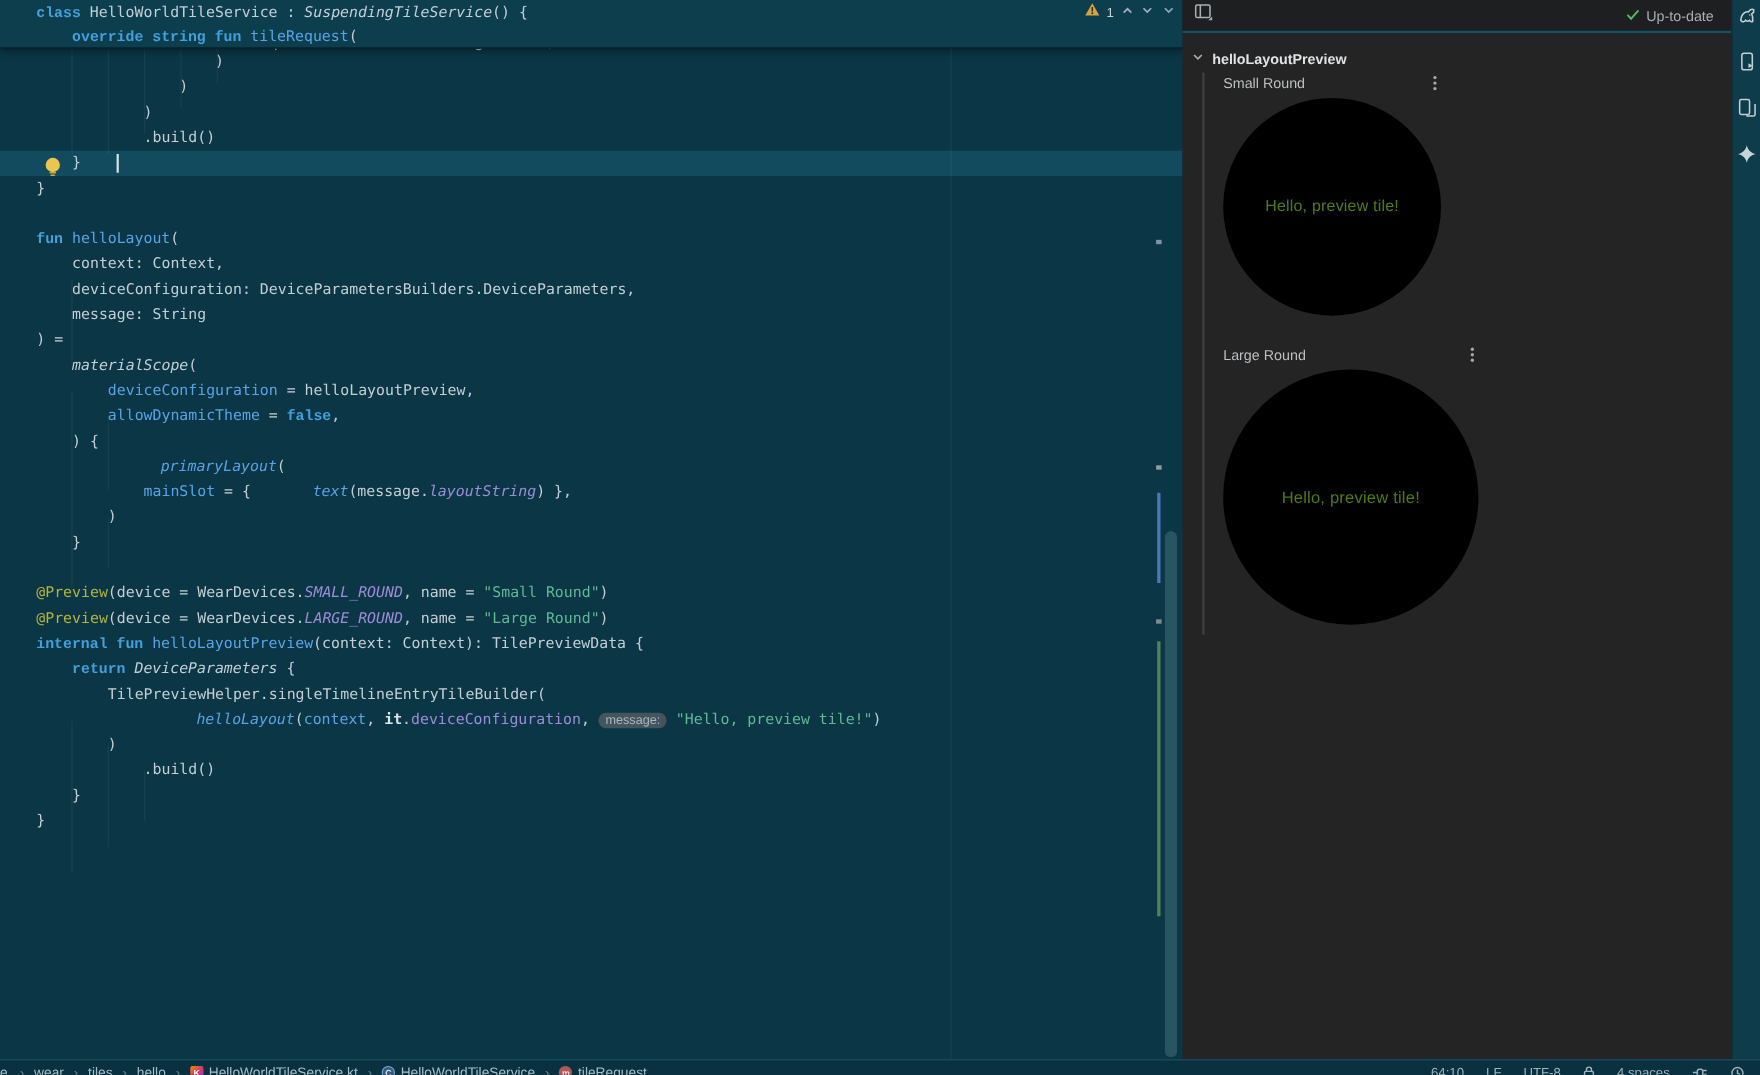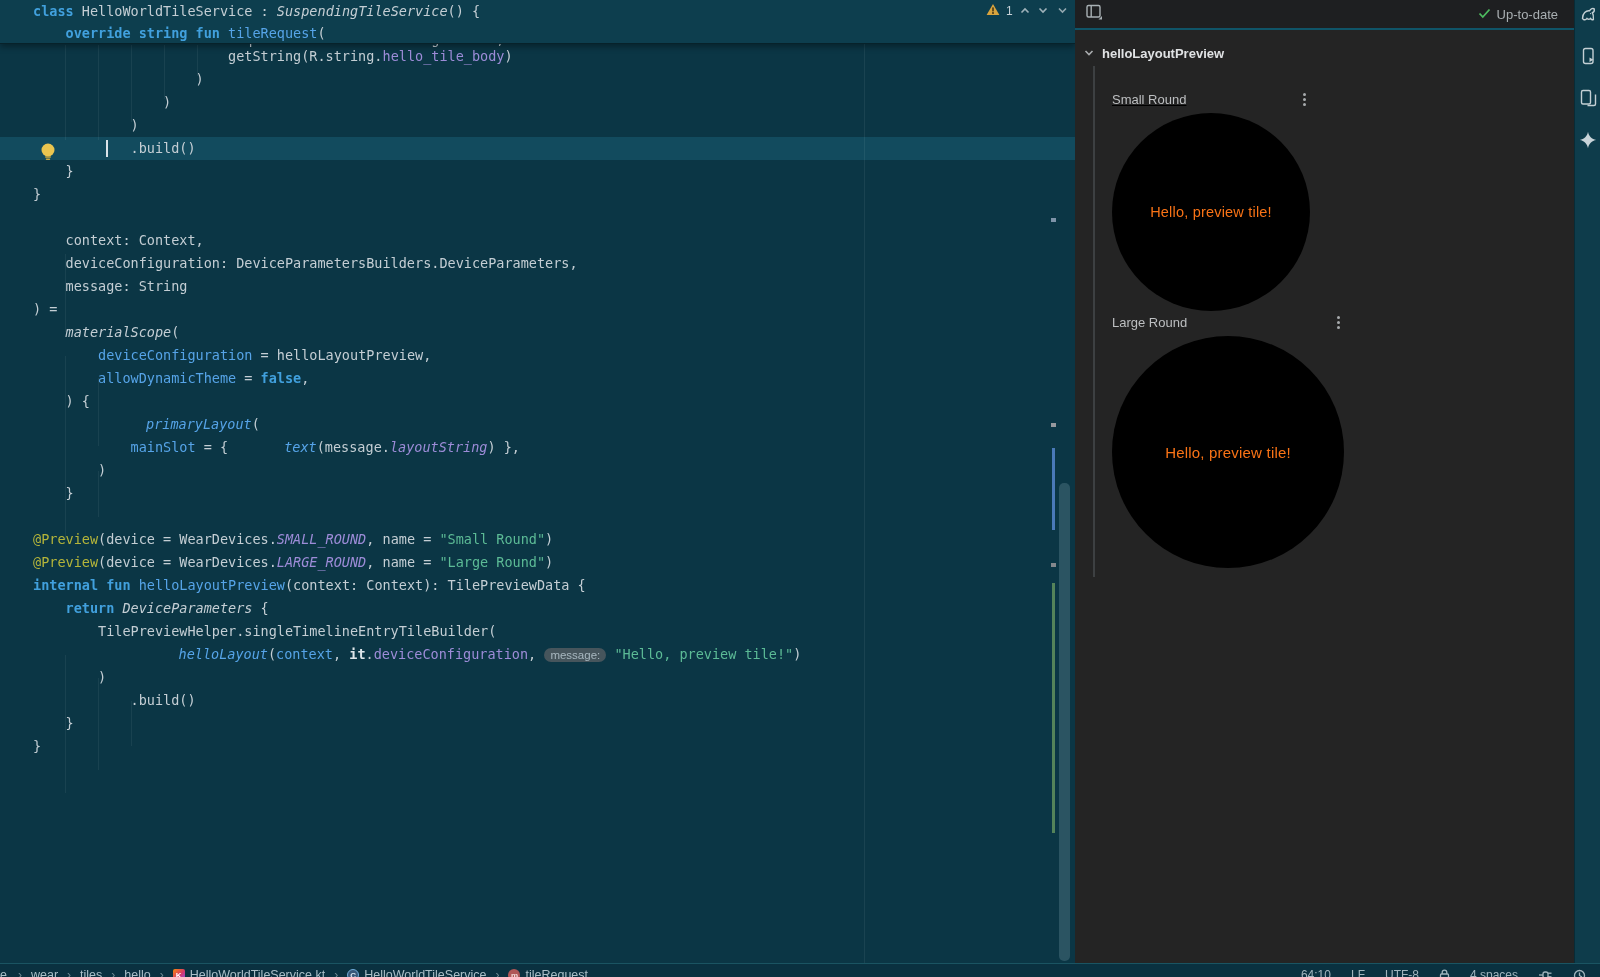--- a/index.html
+++ b/index.html
@@ -8,21 +8,21 @@
 
   
   .editor { position:absolute; left:0; top:0; width:1075px; height:963px; background:#0B3645; overflow:hidden; }
   .caret-line { position:absolute; left:0; top:137px; width:1075px; height:23px; background:#124B5E; }
   .margin-guide { position:absolute; left:864px; top:0; width:1px; height:963px; background:rgba(210,225,232,0.08); }
   .indent-guide { position:absolute; width:1px; background:rgba(210,225,232,0.07); }
 
   #code-lines { position:absolute; left:0; top:45px; right:0; }
   .code-line { height:23px; line-height:23px; padding-left:33px; white-space:pre;
                font-family:"DejaVu Sans Mono",monospace; font-size:13.5px; color:#C4CED4; }
-  .t-kw  { color:#41A0DD; font-weight:bold; }
+  .t-kw  { color:#41A0DD; font-weight:bold;font-family:Liberation Mono, monospace; }
   .t-fn  { color:#56A4E8; }
   .t-fni { color:#56A4E8; font-style:italic;margin-left:48px; }
   .t-nam { color:#56A4E8; }
   .t-typ { font-style:italic;margin-top:13px; }
   .t-con { color:#9D8CD8; }
   .t-coni{ color:#9D8CD8; font-style:italic; }
   .t-str { color:#5CBB96; }
   .t-ann { color:#B5B53A; }
   .t-it  { color:#DDE5E9; font-weight:bold; }
   .t-inlay { background:#46555C; color:#A8B8C0; border-radius:7px; padding:1px 6px;
@@ -51,30 +51,30 @@
   .panel { position:absolute; left:1075px; top:0; width:506px; height:963px; background:#242424;padding-left:23px; }
   .panel-toolbar { position:absolute; left:0; top:0; width:499px; height:30px; background:#1E1F21;
                    border-bottom:2px solid #0F5468; display:flex; align-items:center; justify-content:space-between;
                    padding:0 16px 0 10px; }
   .sync-status { display:flex; align-items:center; gap:6px; color:#A9AFB2; font-size:13px; }
   .section-header { position:absolute; left:8px; top:44px; display:flex; align-items:center; gap:7px; }
   .section-header .title { color:#E0E2E4; font-size:13px; font-weight:bold; }
   .panel-vline { position:absolute; left:18px; top:66px; width:2px; height:511px; background:#3D4042; }
 
   .preview-card { position:absolute; }
-  .card-small { left:37px; top:86px; width:198px;text-decoration:underline; }
+  .card-small { left:37px; top:62px; width:198px; }
   .card-large { left:37px; top:309px; width:232px; }
   .card-head { display:flex; align-items:center; justify-content:space-between; height:27px; }
   .card-label { color:#BDBFC1; font-size:13px; }
   .kebab { display:flex; flex-direction:column; gap:2px; padding:3px 4px; cursor:pointer; }
   .kebab i { display:block; width:3px; height:3px; border-radius:50%; background:#A7AAAC; }
   .tile-circle { border-radius:50%; background:#000; display:flex; align-items:center; justify-content:center; }
   .card-small .tile-circle { width:198px; height:198px; }
   .card-large .tile-circle { width:232px; height:232px; }
-  .tile-text { color:#f97316; font-size:14.5px; letter-spacing:0.2px; }
+  .tile-text { color:#4d7c0f; font-size:14.5px; letter-spacing:0.2px; }
 
   
   .tool-stripe { position:absolute; left:1574px; top:0; width:26px; height:963px; background:#0E3C4B;
                  border-left:1px solid #082B36; display:flex; flex-direction:column; align-items:center;
                  padding-top:3px; gap:20px; }
   .stripe-btn { width:22px; height:22px; display:flex; align-items:center; justify-content:center; cursor:pointer; }
 
   
   .statusbar { position:absolute; left:0; top:963px; width:1600px; height:28px; background:#0A3140;
                border-top:1px solid #1A5462; }
@@ -108,28 +108,28 @@
     <div class="indent-guide" style="left:196.5px;top:45px;height:31px"></div>
     <div class="indent-guide" style="left:64.5px;top:254px;height:78px"></div>
     <div class="indent-guide" style="left:64.5px;top:356px;height:184px"></div>
     <div class="indent-guide" style="left:97.5px;top:378px;height:68px"></div>
     <div class="indent-guide" style="left:97.5px;top:471px;height:46px"></div>
     <div class="indent-guide" style="left:64.5px;top:655px;height:138px"></div>
     <div class="indent-guide" style="left:97.5px;top:678px;height:92px"></div>
     <div class="indent-guide" style="left:130.5px;top:701px;height:45px"></div>
 
     <div id="code-lines">
-        <div class="code-line"><span class="t-txt">                        getString(R.string.</span><span class="t-con">hello_tile_body</span><span class="t-txt">)</span></div>
         <div class="code-line"><span class="t-txt">                    )</span></div>
         <div class="code-line"><span class="t-txt">                )</span></div>
         <div class="code-line"><span class="t-txt">            )</span></div>
         <div class="code-line"><span class="t-txt">            .build()</span></div>
         <div class="code-line"><span class="t-txt">    }</span></div>
         <div class="code-line"><span class="t-txt">}</span></div>
         <div class="code-line"></div>
+        <div class="code-line"><span class="t-kw">fun </span><span class="t-fn">helloLayout</span><span class="t-txt">(</span></div>
         <div class="code-line"><span class="t-txt">    context: Context,</span></div>
         <div class="code-line"><span class="t-txt">    deviceConfiguration: DeviceParametersBuilders.DeviceParameters,</span></div>
         <div class="code-line"><span class="t-txt">    message: String</span></div>
         <div class="code-line"><span class="t-txt">) =</span></div>
         <div class="code-line"><span class="t-txt">    </span><span class="t-typ">materialScope</span><span class="t-txt">(</span></div>
         <div class="code-line"><span class="t-txt">        </span><span class="t-nam">deviceConfiguration</span><span class="t-txt"> = helloLayoutPreview,</span></div>
         <div class="code-line"><span class="t-txt">        </span><span class="t-nam">allowDynamicTheme</span><span class="t-txt"> = </span><span class="t-kw">false</span><span class="t-txt">,</span></div>
         <div class="code-line"><span class="t-txt">    ) {</span></div>
         <div class="code-line"><span class="t-txt">        </span><span class="t-fni">primaryLayout</span><span class="t-txt">(</span></div>
         <div class="code-line"><span class="t-txt">            </span><span class="t-nam">mainSlot</span><span class="t-txt"> = { </span><span class="t-fni">text</span><span class="t-txt">(message.</span><span class="t-coni">layoutString</span><span class="t-txt">) },</span></div>

